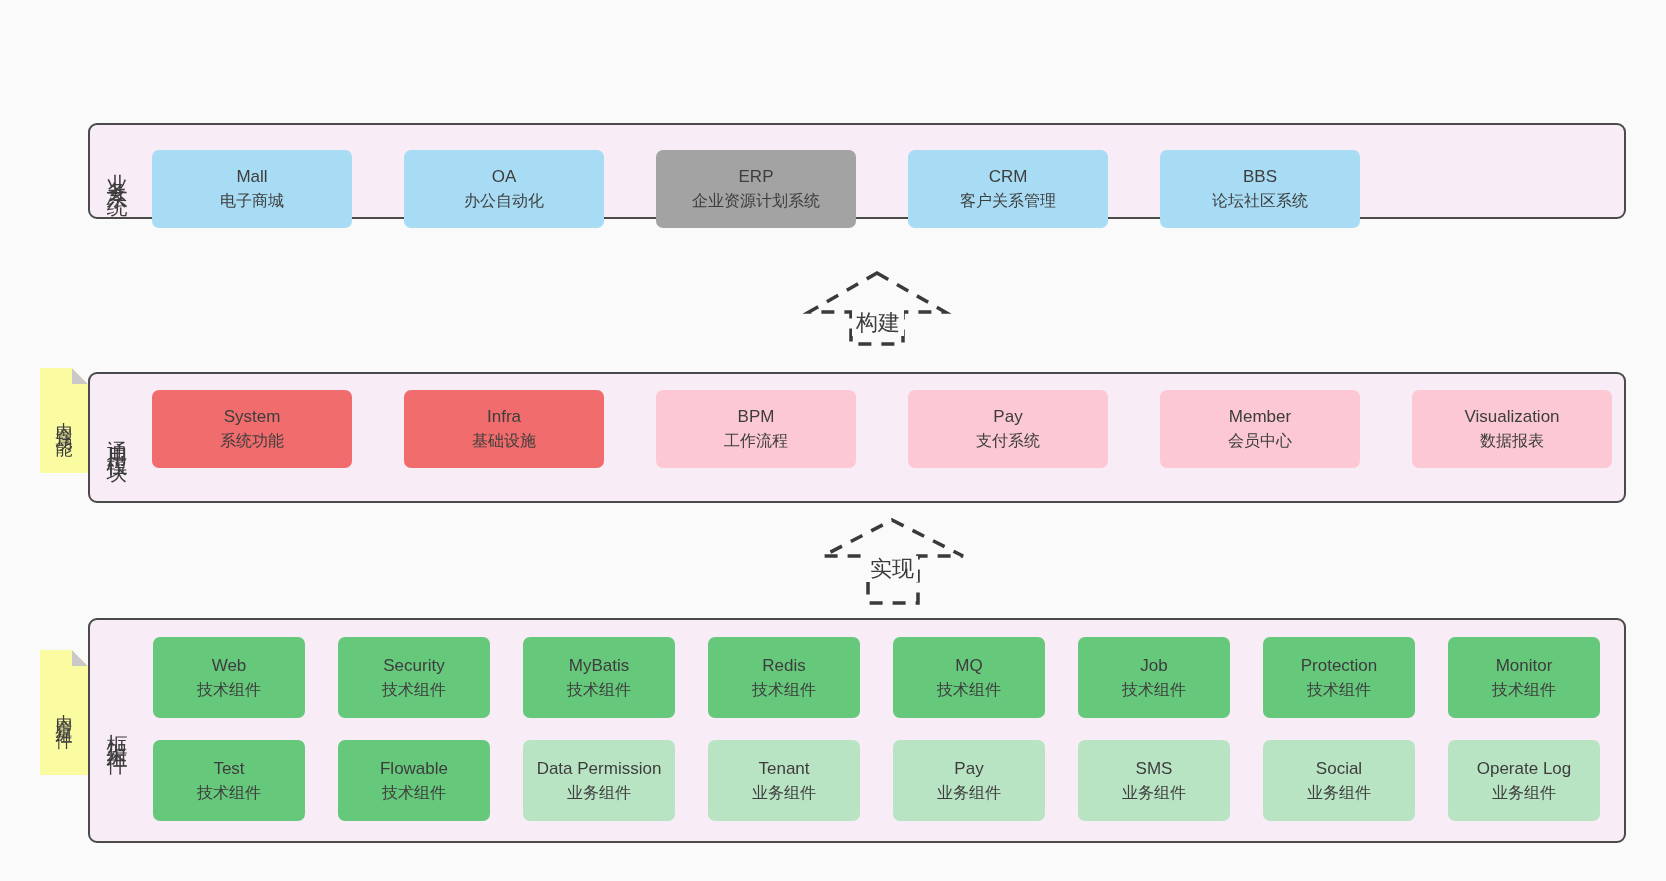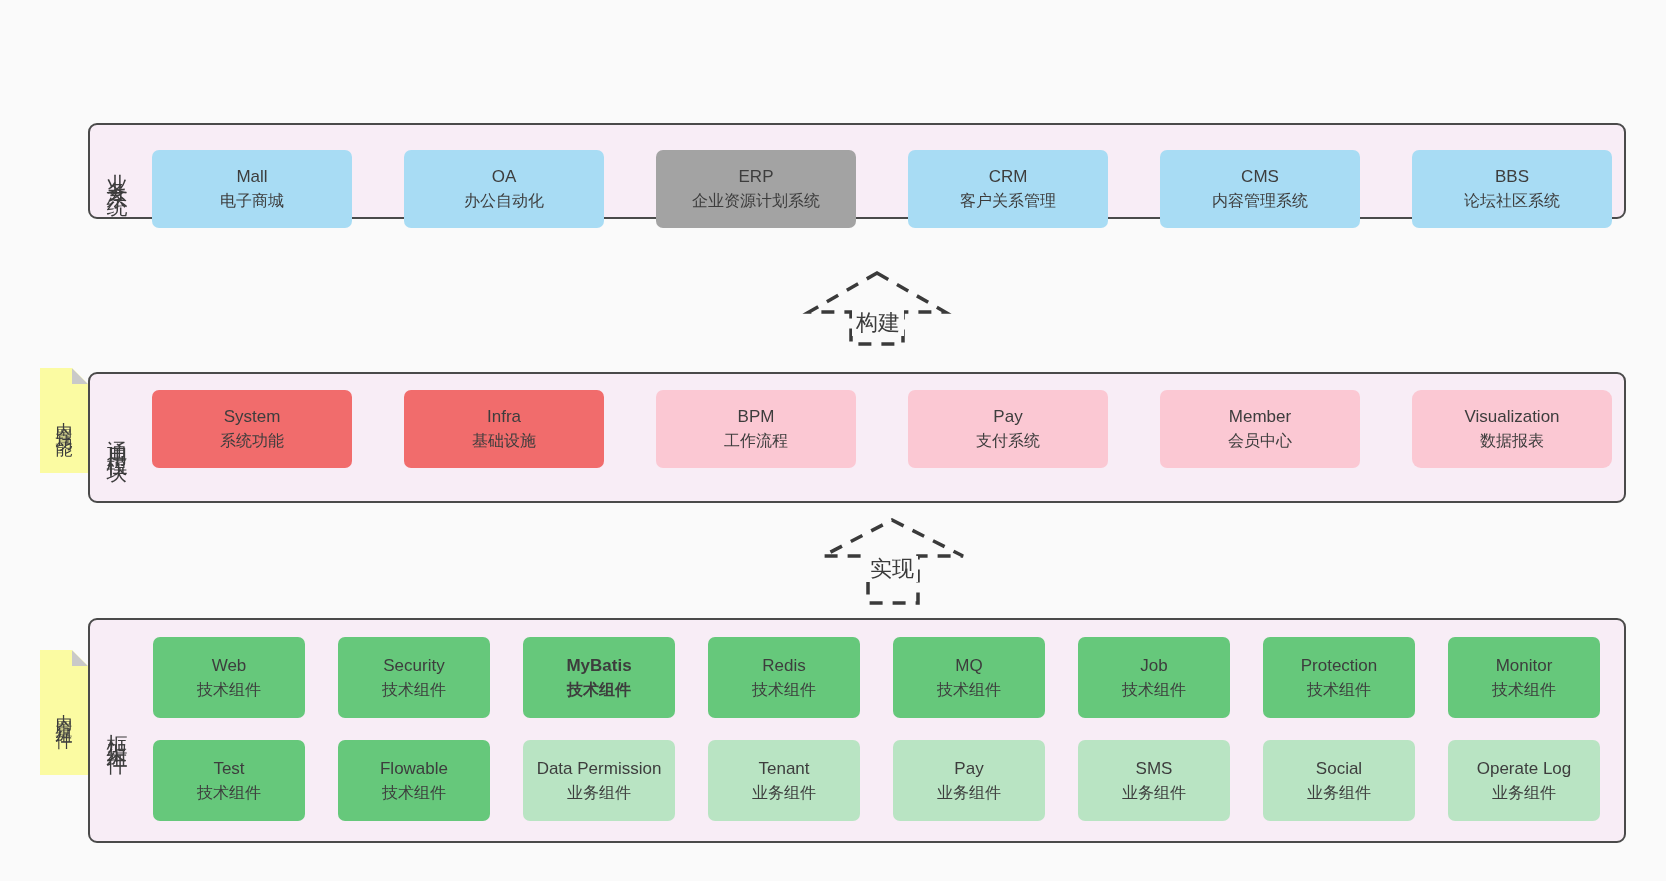--- a/index.html
+++ b/index.html
@@ -94,24 +94,20 @@
       </div>
       <div class="box" style="background: #a3a3a3;">
         <div class="box-en">ERP</div>
         <div class="box-zh">企业资源计划系统</div>
       </div>
       <div class="box" style="background: rgb(168, 220, 244);">
         <div class="box-en">CRM</div>
         <div class="box-zh">客户关系管理</div>
       </div>
       <div class="box" style="background: rgb(168, 220, 244);">
-        <div class="box-en">CMS</div>
-        <div class="box-zh">内容管理系统</div>
-      </div>
-      <div class="box" style="background: rgb(168, 220, 244);">
         <div class="box-en">BBS</div>
         <div class="box-zh">论坛社区系统</div>
       </div>
     </div>
 </div>
 
 <div class="arrow-wrap a1">
   <svg width="155" height="85" viewBox="0 0 155 85">
     <polygon points="77,8 145,47 103,47 103,79 51,79 51,47 9,47" fill="none" stroke="#3a3a3a" stroke-width="3.5" stroke-dasharray="13 10" stroke-linecap="butt"></polygon>
   </svg>
@@ -134,21 +130,21 @@
         <div class="box-zh">工作流程</div>
       </div>
       <div class="box" style="background: rgb(251, 200, 211);">
         <div class="box-en">Pay</div>
         <div class="box-zh">支付系统</div>
       </div>
       <div class="box" style="background: rgb(251, 200, 211); align-items: center;">
         <div class="box-en">Member</div>
         <div class="box-zh">会员中心</div>
       </div>
-      <div class="box" style="background: rgb(251, 200, 211); border-radius: 9px;">
+      <div class="box" style="background: rgb(251, 200, 211);">
         <div class="box-en">Visualization</div>
         <div class="box-zh">数据报表</div>
       </div>
     </div>
 </div>
 
 <div class="arrow-wrap a2">
   <svg width="155" height="98" viewBox="0 0 155 98">
     <polygon points="77,10 148,46 103,46 103,93 53,93 53,46 8,46" fill="none" stroke="#3a3a3a" stroke-width="3.5" stroke-dasharray="13 10" stroke-linecap="butt"></polygon>
   </svg>
@@ -159,21 +155,21 @@
   <div class="band-label">框架组件</div>
   <div class="boxes-row row-narrow row-1">
       <div class="box" style="background: rgb(102, 200, 123);">
         <div class="box-en">Web</div>
         <div class="box-zh">技术组件</div>
       </div>
       <div class="box" style="background: rgb(102, 200, 123);">
         <div class="box-en">Security</div>
         <div class="box-zh">技术组件</div>
       </div>
-      <div class="box" style="background: rgb(102, 200, 123); font-weight: bold;">
+      <div class="box" style="background: rgb(102, 200, 123);">
         <div class="box-en">MyBatis</div>
         <div class="box-zh">技术组件</div>
       </div>
       <div class="box" style="background: rgb(102, 200, 123);">
         <div class="box-en">Redis</div>
         <div class="box-zh">技术组件</div>
       </div>
       <div class="box" style="background: rgb(102, 200, 123);">
         <div class="box-en">MQ</div>
         <div class="box-zh">技术组件</div>

